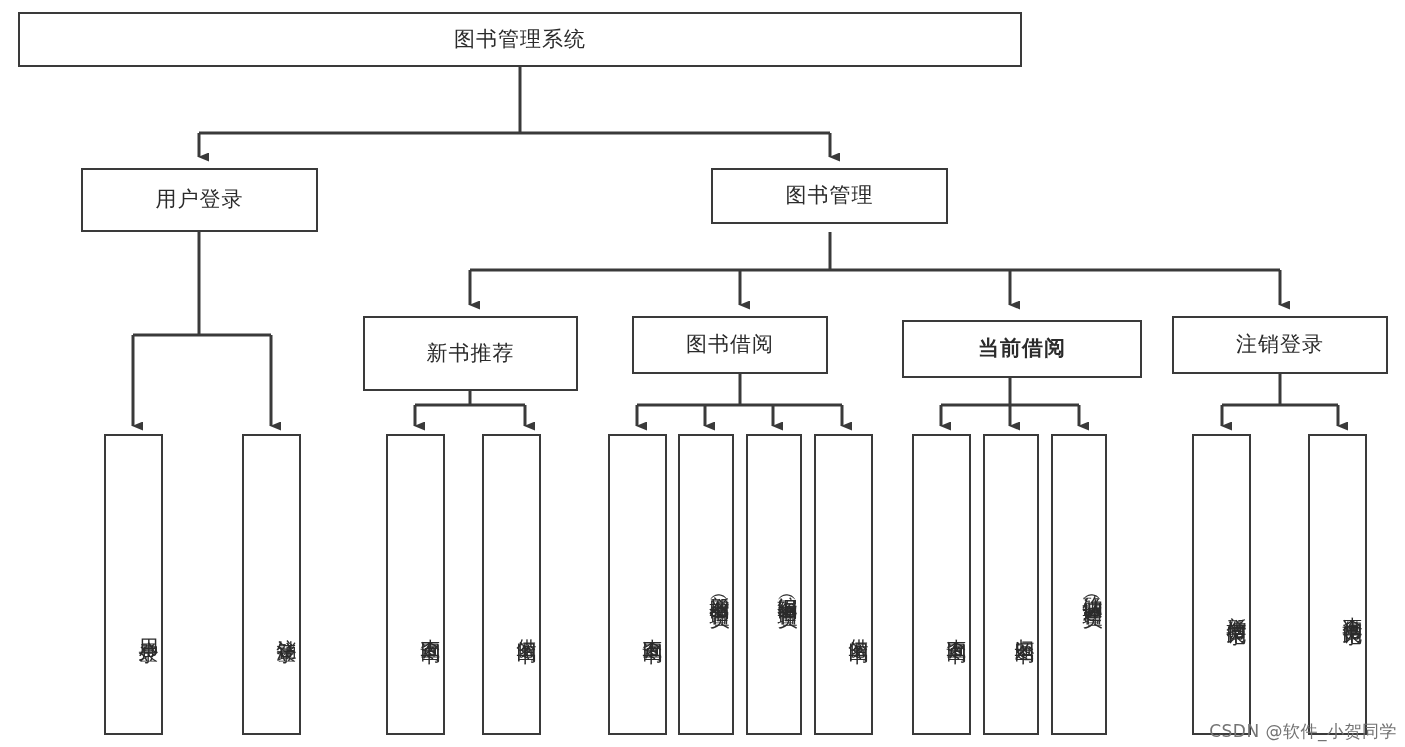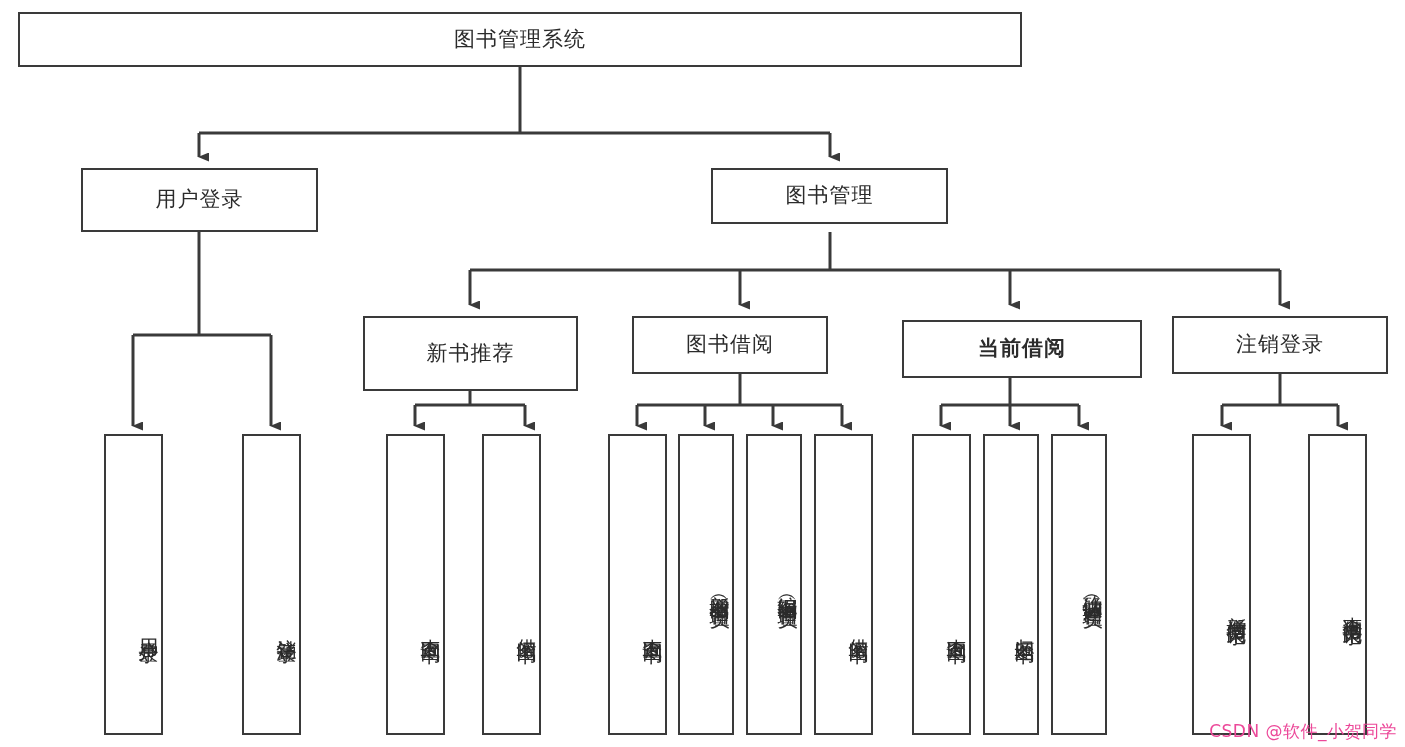--- a/index.html
+++ b/index.html
@@ -57,21 +57,21 @@
     padding-top: 44px;
   }
   .node-v.pad-tiny {
     padding-top: 8px;
   }
   #watermark {
     position: absolute;
     right: 8px;
     bottom: 4px;
     font-size: 17px;
-    color: #ec4899;
+    color: #737373;
     letter-spacing: 0.5px;
     white-space: nowrap;
     pointer-events: none;
   }
 </style>
 </head>
 <body>
 
 <div id="diagram-root">
 

